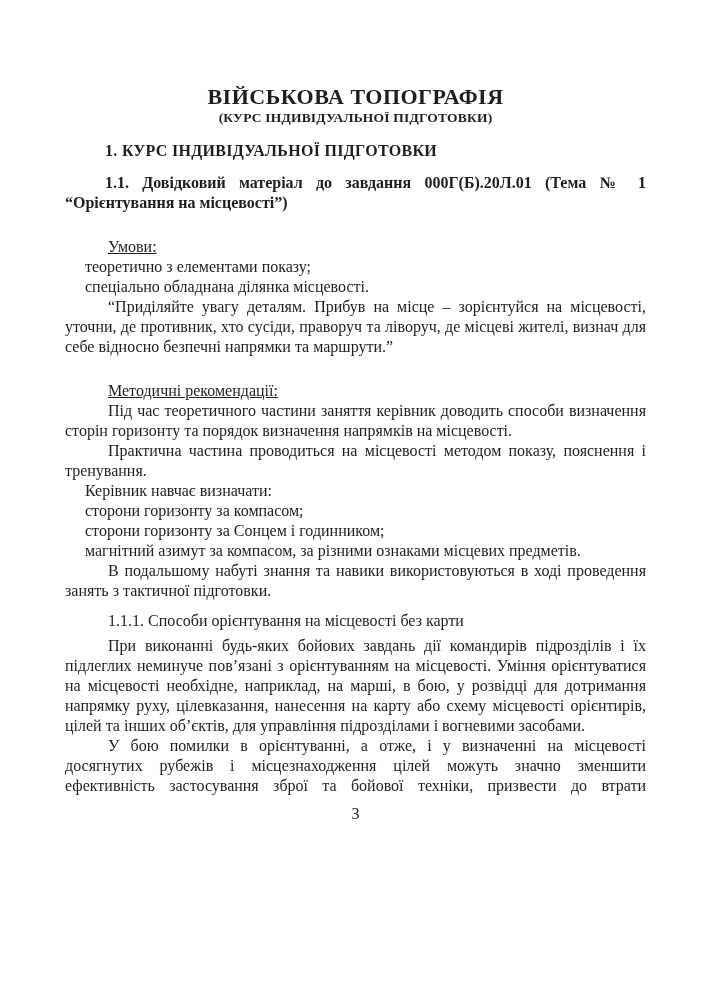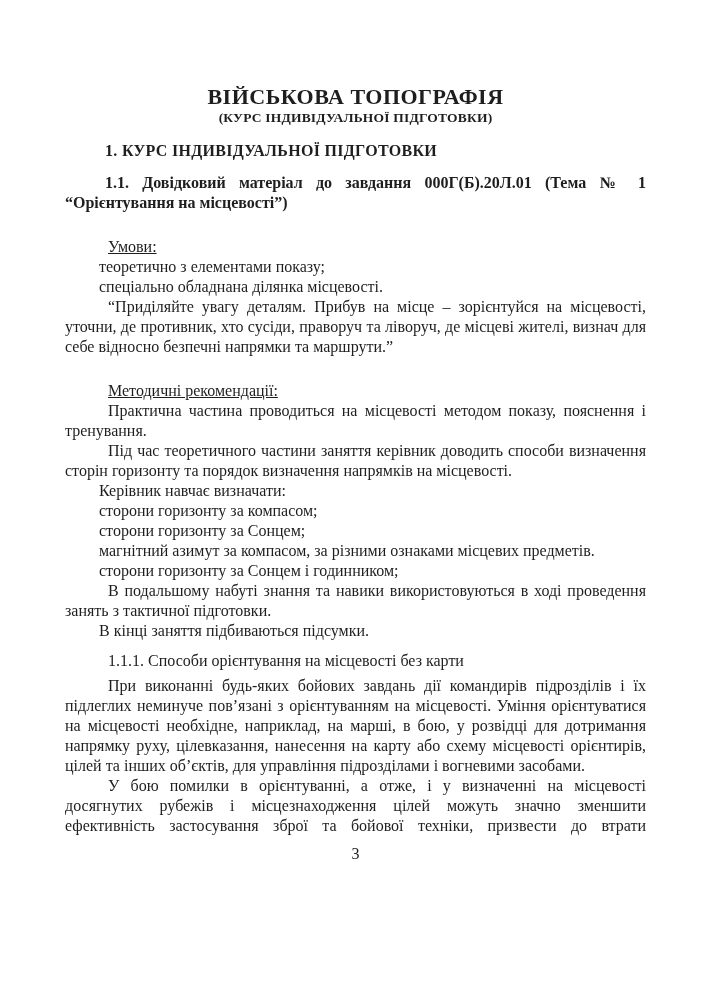--- a/index.html
+++ b/index.html
@@ -53,21 +53,21 @@
   .just {
     text-align: justify;
     text-indent: 43px;
   }
   .just-cont {
     text-align: justify;
     text-align-last: justify;
     text-indent: 43px;
   }
   .line {
-    margin-left: 34px;
+    margin-left: 20px;
   }
   .uhead {
     margin-left: 43px;
   }
   .uhead .u {
     text-decoration: underline;
   }
   .mt8  { margin-top: 24px; }
   .mt10 { margin-top: 10px; }
   .subsub-heading {
@@ -92,31 +92,29 @@
   <p class="subsection-heading">1.1. Довідковий матеріал до завдання 000Г(Б).20Л.01 (Тема № 1 “Орієнтування на місцевості”)</p>
 
 
   <p class="uhead mt8"><span class="u">Умови:</span></p>
   <p class="line">теоретично з елементами показу;</p>
   <p class="line">спеціально обладнана ділянка місцевості.</p>
 
   <p class="just">“Приділяйте увагу деталям. Прибув на місце – зорієнтуйся на місцевості, уточни, де противник, хто сусіди, праворуч та ліворуч, де місцеві жителі, визнач для себе відносно безпечні напрямки та маршрути.”</p>
 
   <p class="uhead mt8"><span class="u">Методичні рекомендації:</span></p>
+  <p class="just">Під час теоретичного частини заняття керівник доводить способи визначення сторін горизонту та порядок визначення напрямків на місцевості.</p>
   <p class="just">Практична частина проводиться на місцевості методом показу, пояснення і тренування.</p>
-  <p class="just">Під час теоретичного частини заняття керівник доводить способи визначення сторін горизонту та порядок визначення напрямків на місцевості.</p>
 
   <p class="line">Керівник навчає визначати:</p>
   <p class="line">сторони горизонту за компасом;</p>
-  <p class="line">сторони горизонту за Сонцем;</p>
+  <p class="line">сторони горизонту за Сонцем і годинником;</p>
   <p class="line">магнітний азимут за компасом, за різними ознаками місцевих предметів.</p>
-  <p class="line">сторони горизонту за Сонцем і годинником;</p>
 
   <p class="just">В подальшому набуті знання та навики використовуються в ході проведення занять з тактичної підготовки.</p>
-  <p class="line">В кінці заняття підбиваються підсумки.</p>
 
   <p class="subsub-heading">1.1.1. Способи орієнтування на місцевості без карти</p>
   <p class="just">При виконанні будь-яких бойових завдань дії командирів підрозділів і їх підлеглих неминуче пов’язані з орієнтуванням на місцевості. Уміння орієнтуватися на місцевості необхідне, наприклад, на марші, в бою, у розвідці для дотримання напрямку руху, цілевказання, нанесення на карту або схему місцевості орієнтирів, цілей та інших об’єктів, для управління підрозділами і вогневими засобами.</p>
   <p class="just-cont">У бою помилки в орієнтуванні, а отже, і у визначенні на місцевості досягнутих рубежів і місцезнаходження цілей можуть значно зменшити ефективність застосування зброї та бойової техніки, призвести до втрати</p>
 
   <div class="page-number">3</div>
 
 </div>
 
 </body></html>

